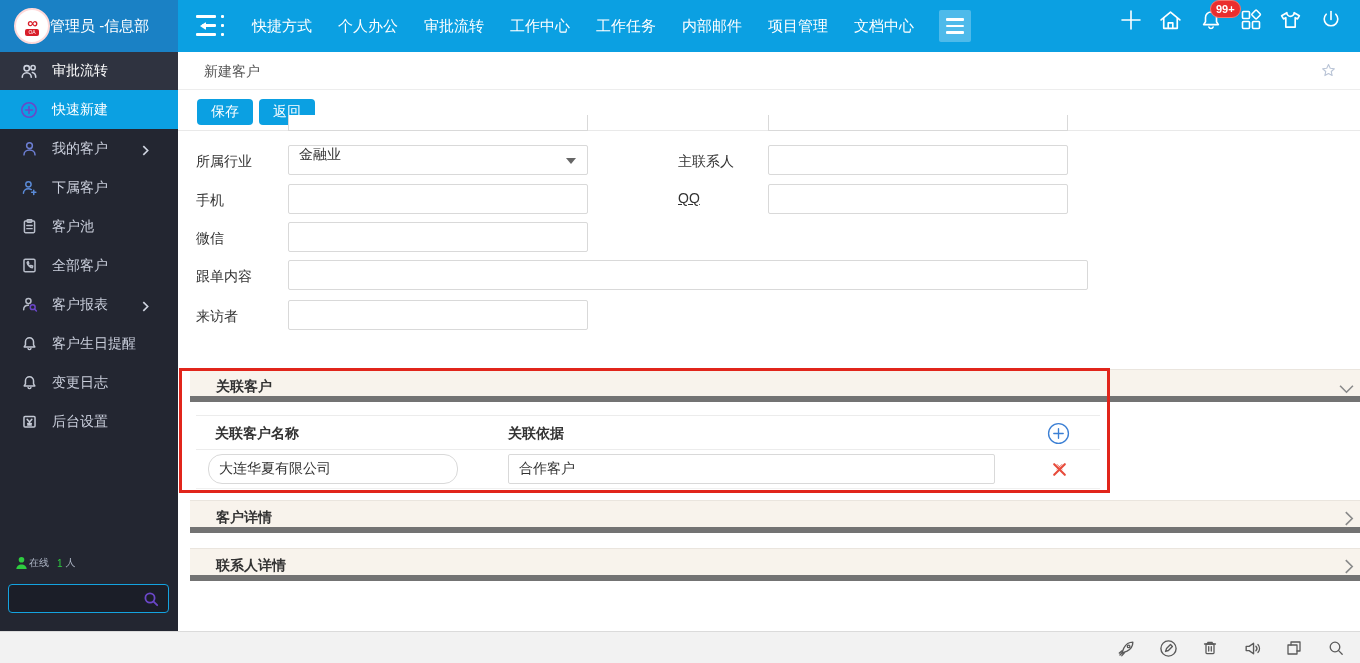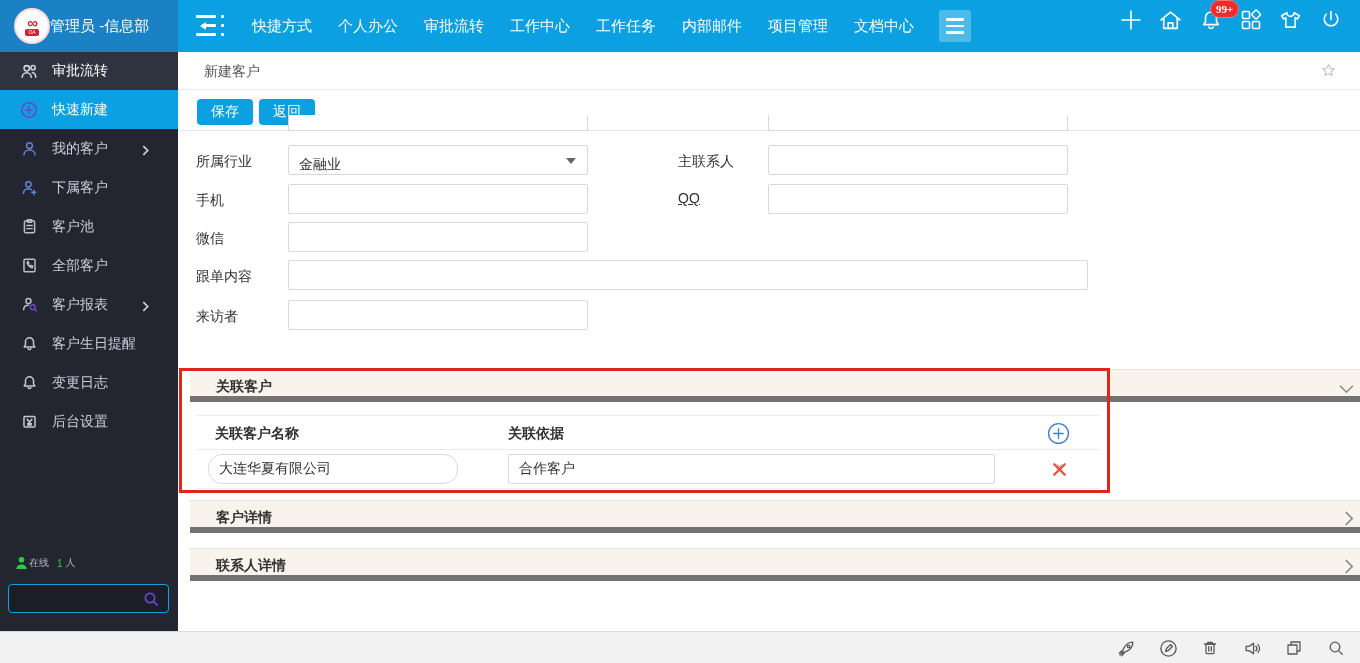--- a/index.html
+++ b/index.html
@@ -19,21 +19,21 @@
   .collapse-ic .b1 { left:0; top:0; width:20px; }
   .collapse-ic .b2 { left:6px; top:9px; width:14px; }
   .collapse-ic .arr { left:0; top:7px; width:0; height:0; background:none; border:4px solid transparent; border-right:6px solid #fff; }
   .collapse-ic .b3 { left:0; top:18px; width:20px; }
   .collapse-ic .d1,.collapse-ic .d2,.collapse-ic .d3 { left:25px; width:3px; height:3px; }
   .collapse-ic .d1{ top:0; } .collapse-ic .d2{ top:9px; } .collapse-ic .d3{ top:18px; }
   .topnav { position:absolute; left:252px; top:0; height:52px; display:flex; align-items:center; gap:26px; }
   .topnav a { color:#fff; font-size:15px; text-decoration:none; white-space:nowrap; cursor:pointer; }
   .hamburger2 { position:absolute; left:939px; top:10px; width:32px; height:32px; background:rgba(255,255,255,.28); border-radius:2px; display:flex; flex-direction:column; justify-content:center; gap:4px; align-items:center; cursor:pointer; }
   .hamburger2 i { width:18px; height:2.5px; background:#fff; border-radius:1px; }
-  .top-icons { position:absolute; right:16px; top:0; height:40px; display:flex; align-items:center; gap:13px;font-family:Liberation Serif, serif; }
+  .top-icons { position:absolute; right:16px; top:0; height:40px; display:flex; align-items:center; gap:13px; }
   .tico { position:relative; width:27px; height:27px; display:flex; align-items:center; justify-content:center; cursor:pointer; }
   .tico svg { stroke:#fff; fill:none; stroke-width:1.6; stroke-linecap:round; stroke-linejoin:round; }
   .badge { position:absolute; left:13px; top:-7px; background:#ea2e2e; border:1px solid #f4766f; color:#fff; font-size:11px; font-weight:bold; line-height:14px; padding:1px 5px; border-radius:9px; }
 
   
   .sidebar { position:absolute; left:0; top:52px; width:178px; height:580px; background:#232631; }
   .side-item { height:39px; display:flex; align-items:center; color:#c9cedb; font-size:14px; cursor:pointer; position:relative; }
   .side-item.header { height:38px; background:#2f3340; color:#fff; }
   .side-item.active { background:#0ba0e2; color:#fff; }
   .side-item .sic { width:18px; height:18px; margin-left:20px; display:flex; align-items:center; justify-content:center; }
@@ -54,21 +54,21 @@
   .toolbar { position:absolute; left:0; top:38px; width:1182px; height:41px; border-bottom:1px solid #e9e9e9; background:#fff; }
   .btn { position:absolute; top:9px; height:26px; padding:0 14px; background:#0ba0e2; color:#fff; font-size:14px; border:none; border-radius:4px; cursor:pointer; font-family:inherit; }
   .btn.save { left:19px;text-align:center; }
   .btn.back { left:81px; }
 
   .cutfield { position:absolute; height:16px; background:#fff; border:1px solid #d9d9d9; border-top:none; z-index:2; }
   .cut-ic { position:absolute; width:11px; height:7px; border:1.5px solid #4a4a4a; border-top:none; }
 
   .flabel { position:absolute; font-size:14px; color:#333; }
   .field { position:absolute; height:30px; border:1px solid #d9d9d9; border-radius:2px; background:#fff; font-size:14px; color:#333; padding:0 10px; outline:none; font-family:inherit; }
-  .select { position:absolute; height:30px; border:1px solid #d9d9d9; border-radius:2px; background:#fff; display:flex; align-items:flex-end; padding:0 10px; font-size:14px; color:#333; cursor:pointer; }
+  .select { position:absolute; height:30px; border:1px solid #d9d9d9; border-radius:2px; background:#fff; display:flex; align-items:flex-start; padding:0 10px; font-size:14px; color:#333; cursor:pointer; }
   .select .caret { position:absolute; right:11px; top:12px; width:0; height:0; border:5px solid transparent; border-top:6px solid #666; }
 
   .sect { position:absolute; left:12px; width:1182px; height:33px; background:#f8f3ec; border-top:1px solid #eae5de; border-bottom:6px solid #737373; cursor:pointer; }
   .sect .stitle { position:absolute; left:26px; top:8px; font-size:14px; color:#333; font-weight:bold; }
   .sect .schev { position:absolute; right:18px; top:10px; }
 
   .rel-colhead { position:absolute; font-size:14px; color:#333; font-weight:bold; }
   .rel-headrow { position:absolute; left:18px; top:363px; width:904px; height:35px; border-top:1px solid #ececec; border-bottom:1px solid #ececec; }
   .rel-bottom { position:absolute; left:18px; top:436px; width:904px; height:1px; background:#f0f0f0; }
   .add-btn { position:absolute; cursor:pointer; }

